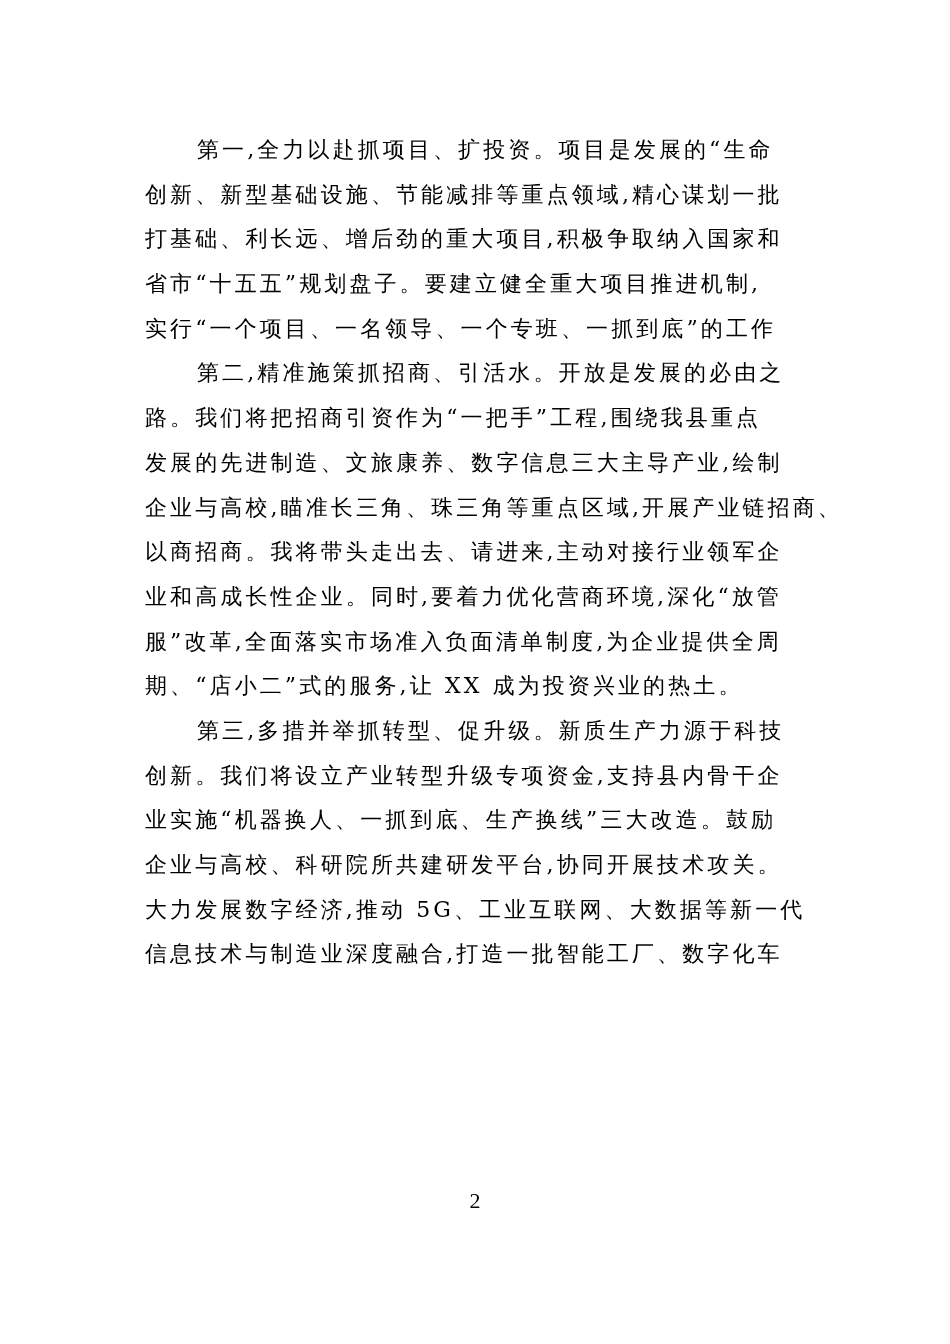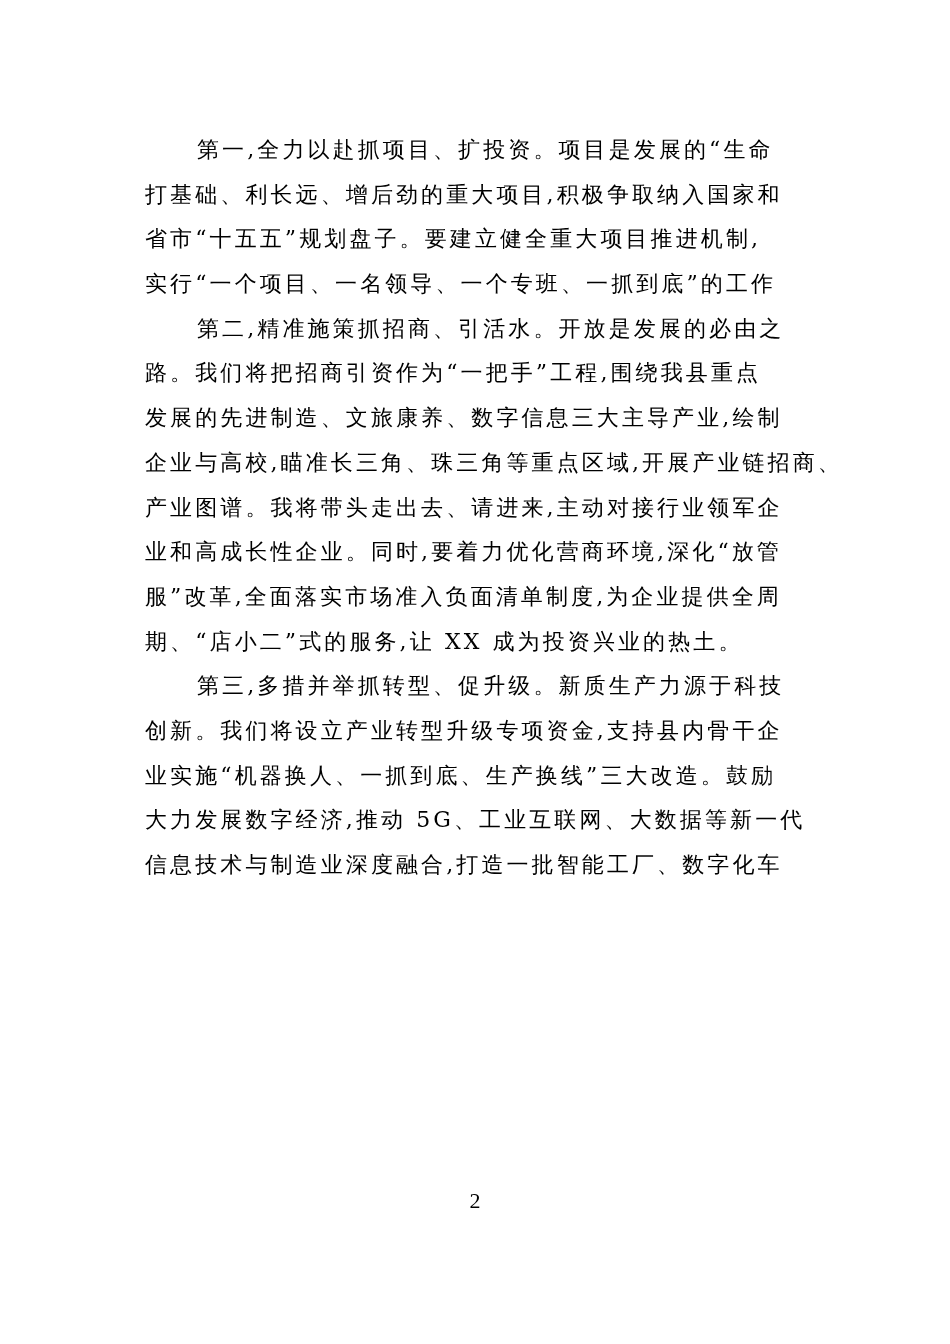--- a/index.html
+++ b/index.html
@@ -50,40 +50,42 @@
     }
   </style>
 </head>
 <body>
 
 <div class="page">
   <div class="body-text">
 
     <div>
       <div class="line indent">第一,全力以赴抓项目、扩投资。项目是发展的“生命</div>
+      <div class="line">创新、新型基础设施、节能减排等重点领域,精心谋划一批</div>
       <div class="line">打基础、利长远、增后劲的重大项目,积极争取纳入国家和</div>
       <div class="line">省市“十五五”规划盘子。要建立健全重大项目推进机制,</div>
       <div class="line">实行“一个项目、一名领导、一个专班、一抓到底”的工作</div>
     </div>
 
     <div>
       <div class="line indent">第二,精准施策抓招商、引活水。开放是发展的必由之</div>
       <div class="line">路。我们将把招商引资作为“一把手”工程,围绕我县重点</div>
       <div class="line">发展的先进制造、文旅康养、数字信息三大主导产业,绘制</div>
       <div class="line">企业与高校,瞄准长三角、珠三角等重点区域,开展产业链招商、</div>
-      <div class="line">产业图谱。我将带头走出去、请进来,主动对接行业领军企</div>
+      <div class="line">以商招商。我将带头走出去、请进来,主动对接行业领军企</div>
       <div class="line">业和高成长性企业。同时,要着力优化营商环境,深化“放管</div>
       <div class="line">服”改革,全面落实市场准入负面清单制度,为企业提供全周</div>
       <div class="line">期、“店小二”式的服务,让 XX 成为投资兴业的热土。</div>
     </div>
 
     <div>
       <div class="line indent">第三,多措并举抓转型、促升级。新质生产力源于科技</div>
       <div class="line">创新。我们将设立产业转型升级专项资金,支持县内骨干企</div>
       <div class="line">业实施“机器换人、一抓到底、生产换线”三大改造。鼓励</div>
+      <div class="line">企业与高校、科研院所共建研发平台,协同开展技术攻关。</div>
       <div class="line">大力发展数字经济,推动 5G、工业互联网、大数据等新一代</div>
       <div class="line">信息技术与制造业深度融合,打造一批智能工厂、数字化车</div>
     </div>
 
   </div>
 
   <div class="page-number">2</div>
 </div>
 
 </body></html>

